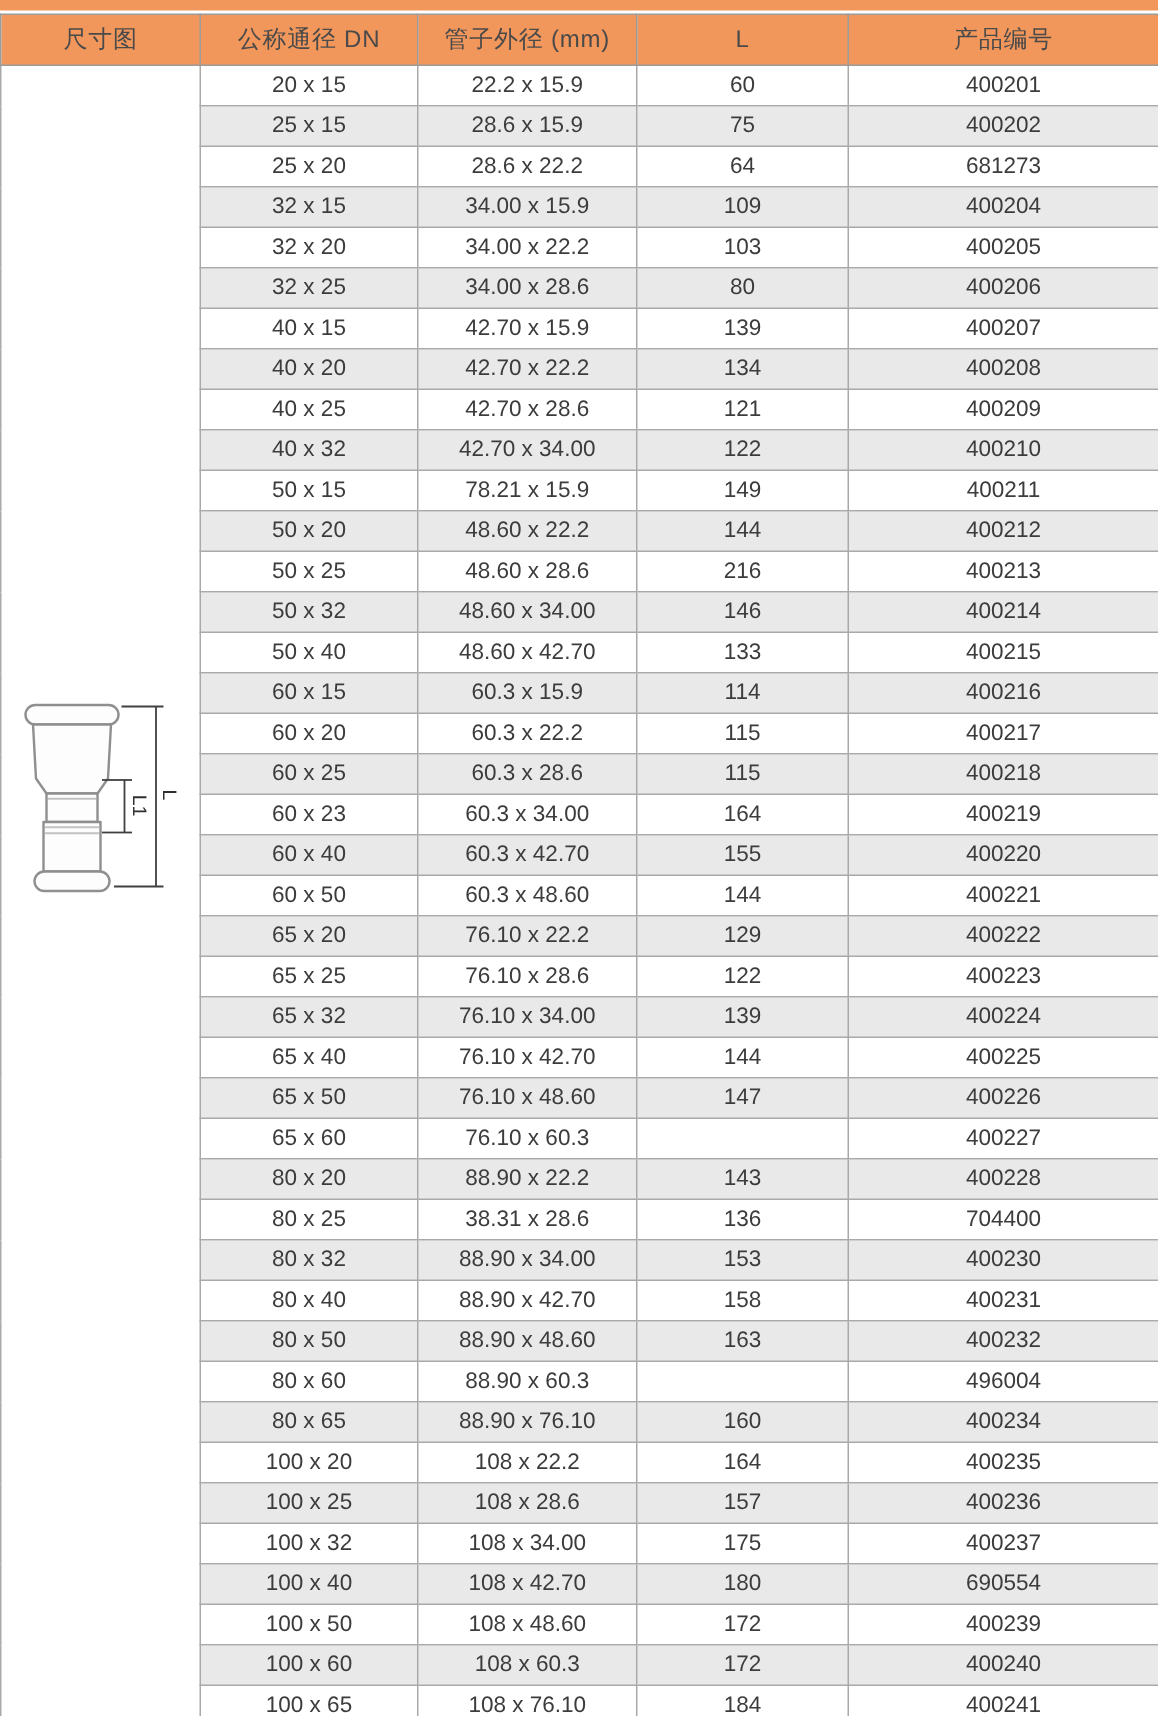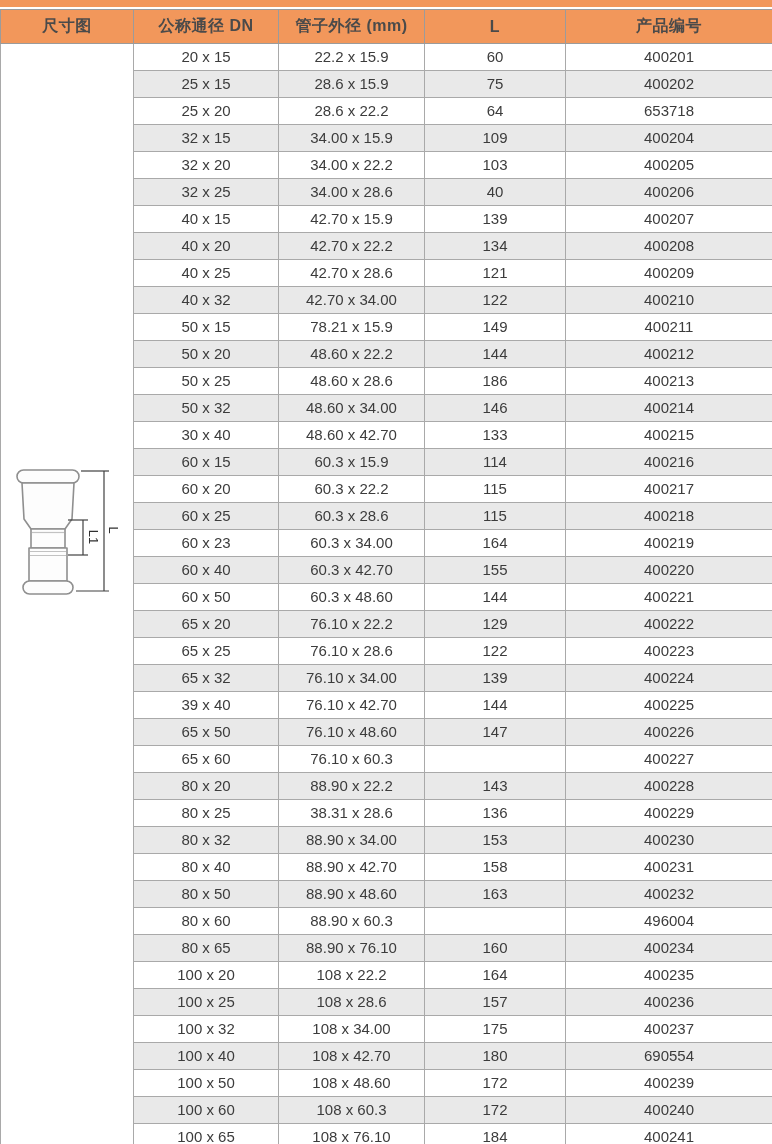--- a/index.html
+++ b/index.html
@@ -34,21 +34,21 @@
   col.c-diagram{width:133px;}
   col.c-dn{width:145px;}
   col.c-od{width:146px;}
   col.c-l{width:141px;}
   col.c-code{width:207px;}
   th{
     height:33px;
     background:var(--orange);
     color:var(--header-text);
     font-size:16px;
-    font-weight:bold;
+    font-weight:normal;
     text-align:center;
     border:1px solid #9B9B9B;
     padding:0;
     letter-spacing:0.5px;
   }
   td{
     height:26px;
     font-size:15px;
     color:var(--body-text);
     text-align:center;
@@ -103,38 +103,38 @@
       <tr>
         <td>25 x 15</td>
         <td>28.6 x 15.9</td>
         <td>75</td>
         <td>400202</td>
       </tr>
       <tr>
         <td>25 x 20</td>
         <td>28.6 x 22.2</td>
         <td>64</td>
-        <td>653718</td>
+        <td>681273</td>
       </tr>
       <tr>
         <td>32 x 15</td>
         <td>34.00 x 15.9</td>
         <td>109</td>
         <td>400204</td>
       </tr>
       <tr>
         <td>32 x 20</td>
         <td>34.00 x 22.2</td>
         <td>103</td>
         <td>400205</td>
       </tr>
       <tr>
         <td>32 x 25</td>
         <td>34.00 x 28.6</td>
-        <td>40</td>
+        <td>80</td>
         <td>400206</td>
       </tr>
       <tr>
         <td>40 x 15</td>
         <td>42.70 x 15.9</td>
         <td>139</td>
         <td>400207</td>
       </tr>
       <tr>
         <td>40 x 20</td>
@@ -162,31 +162,31 @@
       </tr>
       <tr>
         <td>50 x 20</td>
         <td>48.60 x 22.2</td>
         <td>144</td>
         <td>400212</td>
       </tr>
       <tr>
         <td>50 x 25</td>
         <td>48.60 x 28.6</td>
-        <td>186</td>
+        <td>216</td>
         <td>400213</td>
       </tr>
       <tr>
         <td>50 x 32</td>
         <td>48.60 x 34.00</td>
         <td>146</td>
         <td>400214</td>
       </tr>
       <tr>
-        <td>30 x 40</td>
+        <td>50 x 40</td>
         <td>48.60 x 42.70</td>
         <td>133</td>
         <td>400215</td>
       </tr>
       <tr>
         <td>60 x 15</td>
         <td>60.3 x 15.9</td>
         <td>114</td>
         <td>400216</td>
       </tr>
@@ -232,21 +232,21 @@
         <td>122</td>
         <td>400223</td>
       </tr>
       <tr>
         <td>65 x 32</td>
         <td>76.10 x 34.00</td>
         <td>139</td>
         <td>400224</td>
       </tr>
       <tr>
-        <td>39 x 40</td>
+        <td>65 x 40</td>
         <td>76.10 x 42.70</td>
         <td>144</td>
         <td>400225</td>
       </tr>
       <tr>
         <td>65 x 50</td>
         <td>76.10 x 48.60</td>
         <td>147</td>
         <td>400226</td>
       </tr>
@@ -259,21 +259,21 @@
       <tr>
         <td>80 x 20</td>
         <td>88.90 x 22.2</td>
         <td>143</td>
         <td>400228</td>
       </tr>
       <tr>
         <td>80 x 25</td>
         <td>38.31 x 28.6</td>
         <td>136</td>
-        <td>400229</td>
+        <td>704400</td>
       </tr>
       <tr>
         <td>80 x 32</td>
         <td>88.90 x 34.00</td>
         <td>153</td>
         <td>400230</td>
       </tr>
       <tr>
         <td>80 x 40</td>
         <td>88.90 x 42.70</td>

